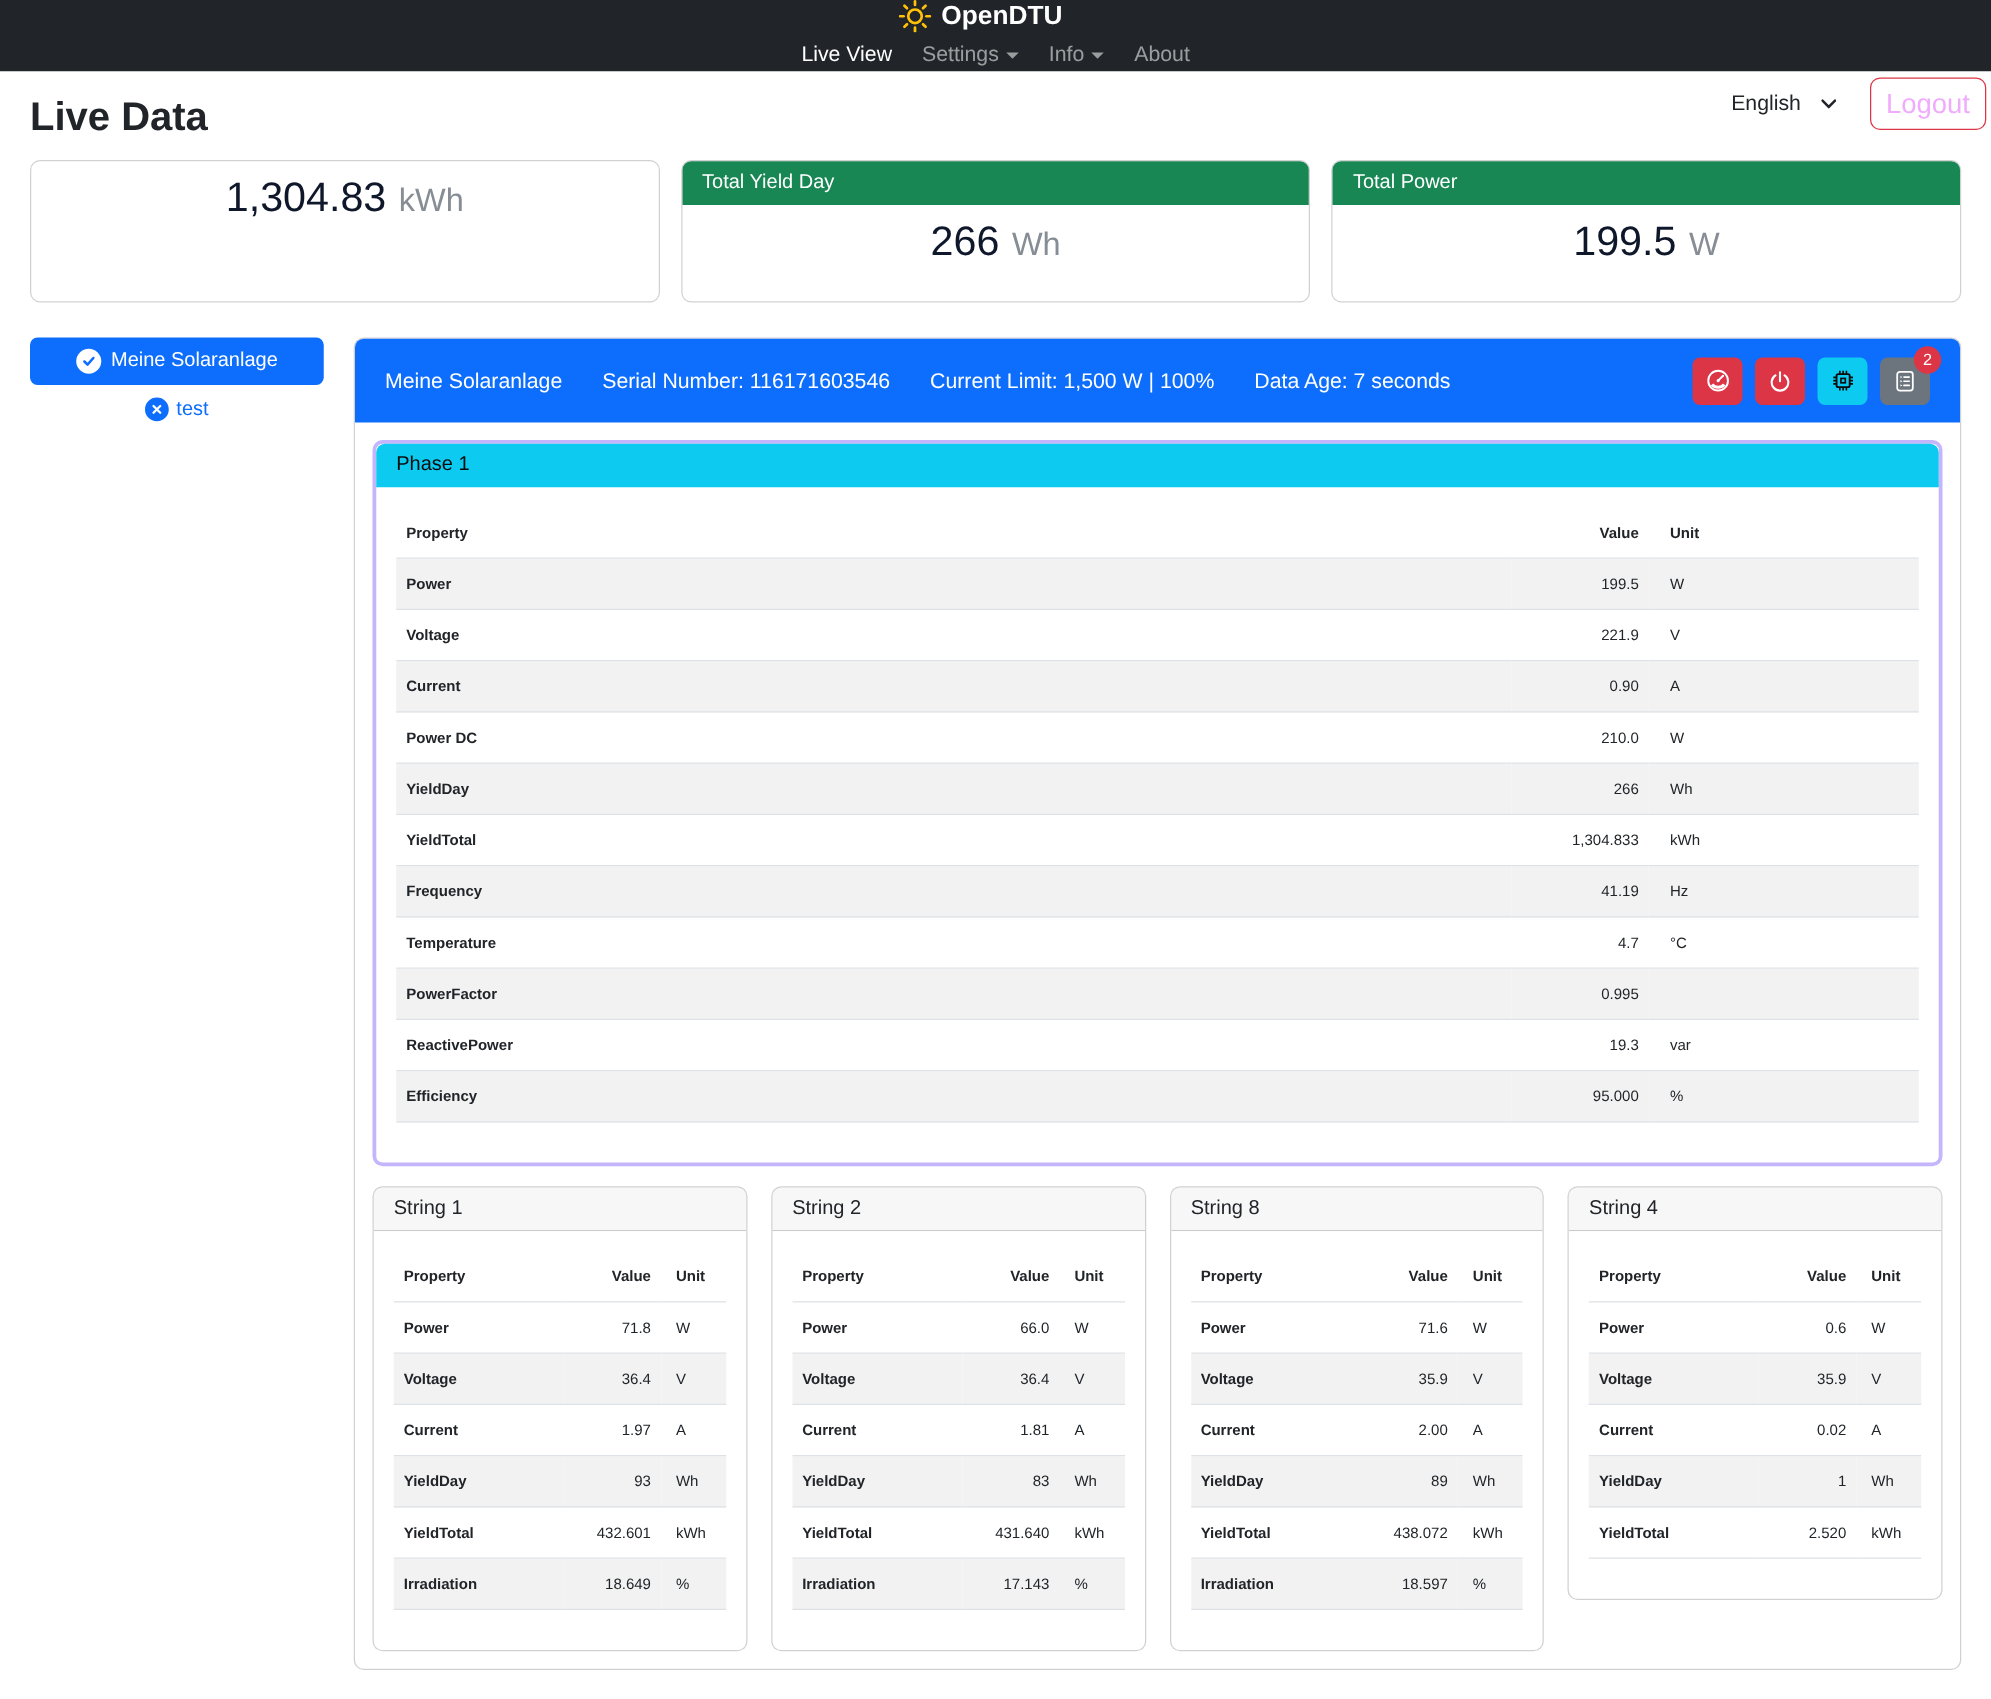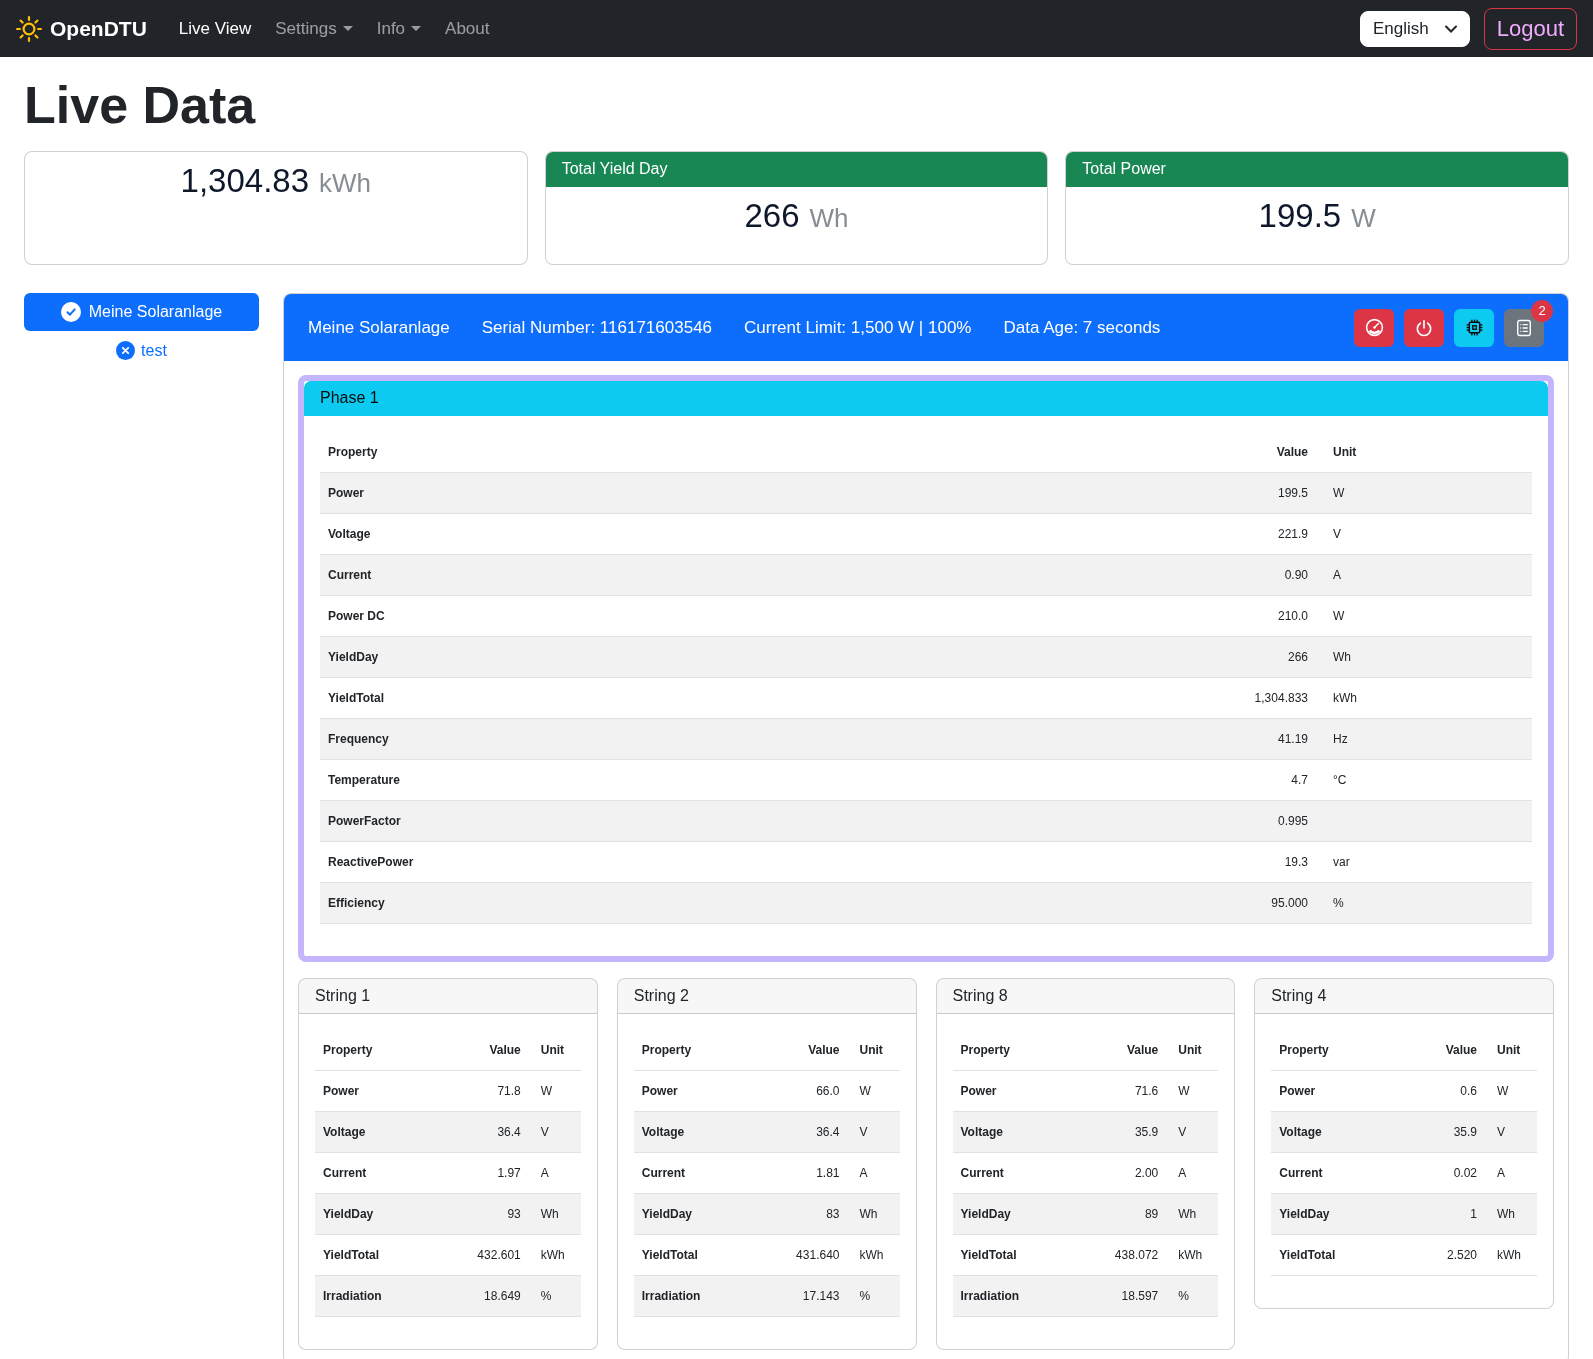--- a/index.html
+++ b/index.html
@@ -12,21 +12,22 @@
     color: #212529;
     font-size: 16px;
   }
 
   
   .navbar {
     height: 57px;
     background: #212529;
     display: flex;
     align-items: center;
-    padding: 0 16px;
+    padding: 0 4px;
+    flex-direction: column;
   }
   .brand {
     display: flex; align-items: center; gap: 8px;
     color: #fff; font-size: 21px; font-weight: 700;
     margin-right: 24px; cursor: pointer;
   }
   .nav-items { display: flex; align-items: flex-start; gap: 8px; }
   .nav-item {
     color: rgba(255,255,255,.55);
     font-size: 17px;
@@ -51,21 +52,21 @@
   .logout-btn {
     background: transparent; color: #f0abfc;
     border: 1px solid #dc3545; border-radius: 8px;
     padding: 7px 12px; font-size: 22px; cursor: pointer;
     font-family: "Liberation Sans", sans-serif;
   }
 
   
   .container { padding: 0 24px; }
   .page-title {
-    font-size: 52px; font-weight: 600;
+    font-size: 32px; font-weight: 600;
     margin: 18px 0 16px 0; color: #212529;
   }
 
   
   .summary-row {
     display: grid; grid-template-columns: repeat(3, 1fr);
     gap: 17px; margin-bottom: 28px;
   }
   .card {
     background: #fff;
@@ -140,21 +141,21 @@
   .badge {
     position: absolute; top: -9px; right: -9px;
     min-width: 22px; height: 22px; border-radius: 11px;
     background: #dc3545; color: #fff; font-size: 13px;
     display: flex; align-items: center; justify-content: center;
     padding: 0 4px;
   }
   .inverter-body { padding: 14px; }
 
   
-  .phase-card { border: 6px solid #c4b5fd; border-radius: 8px; margin-bottom: 16px; }
+  .phase-card { border: 3px solid #c4b5fd; border-radius: 8px; margin-bottom: 16px; }
   .phase-card .card-header { background: #0dcaf0; color: #0b0b0b; border-bottom-color: #0dcaf0; }
   .card-body { padding: 16px; }
 
   
   table.data-table {
     width: 100%; border-collapse: collapse;
     font-size: 12px; margin-bottom: 16px;
   }
   .data-table th, .data-table td {
     padding: 8px; line-height: 24px;

